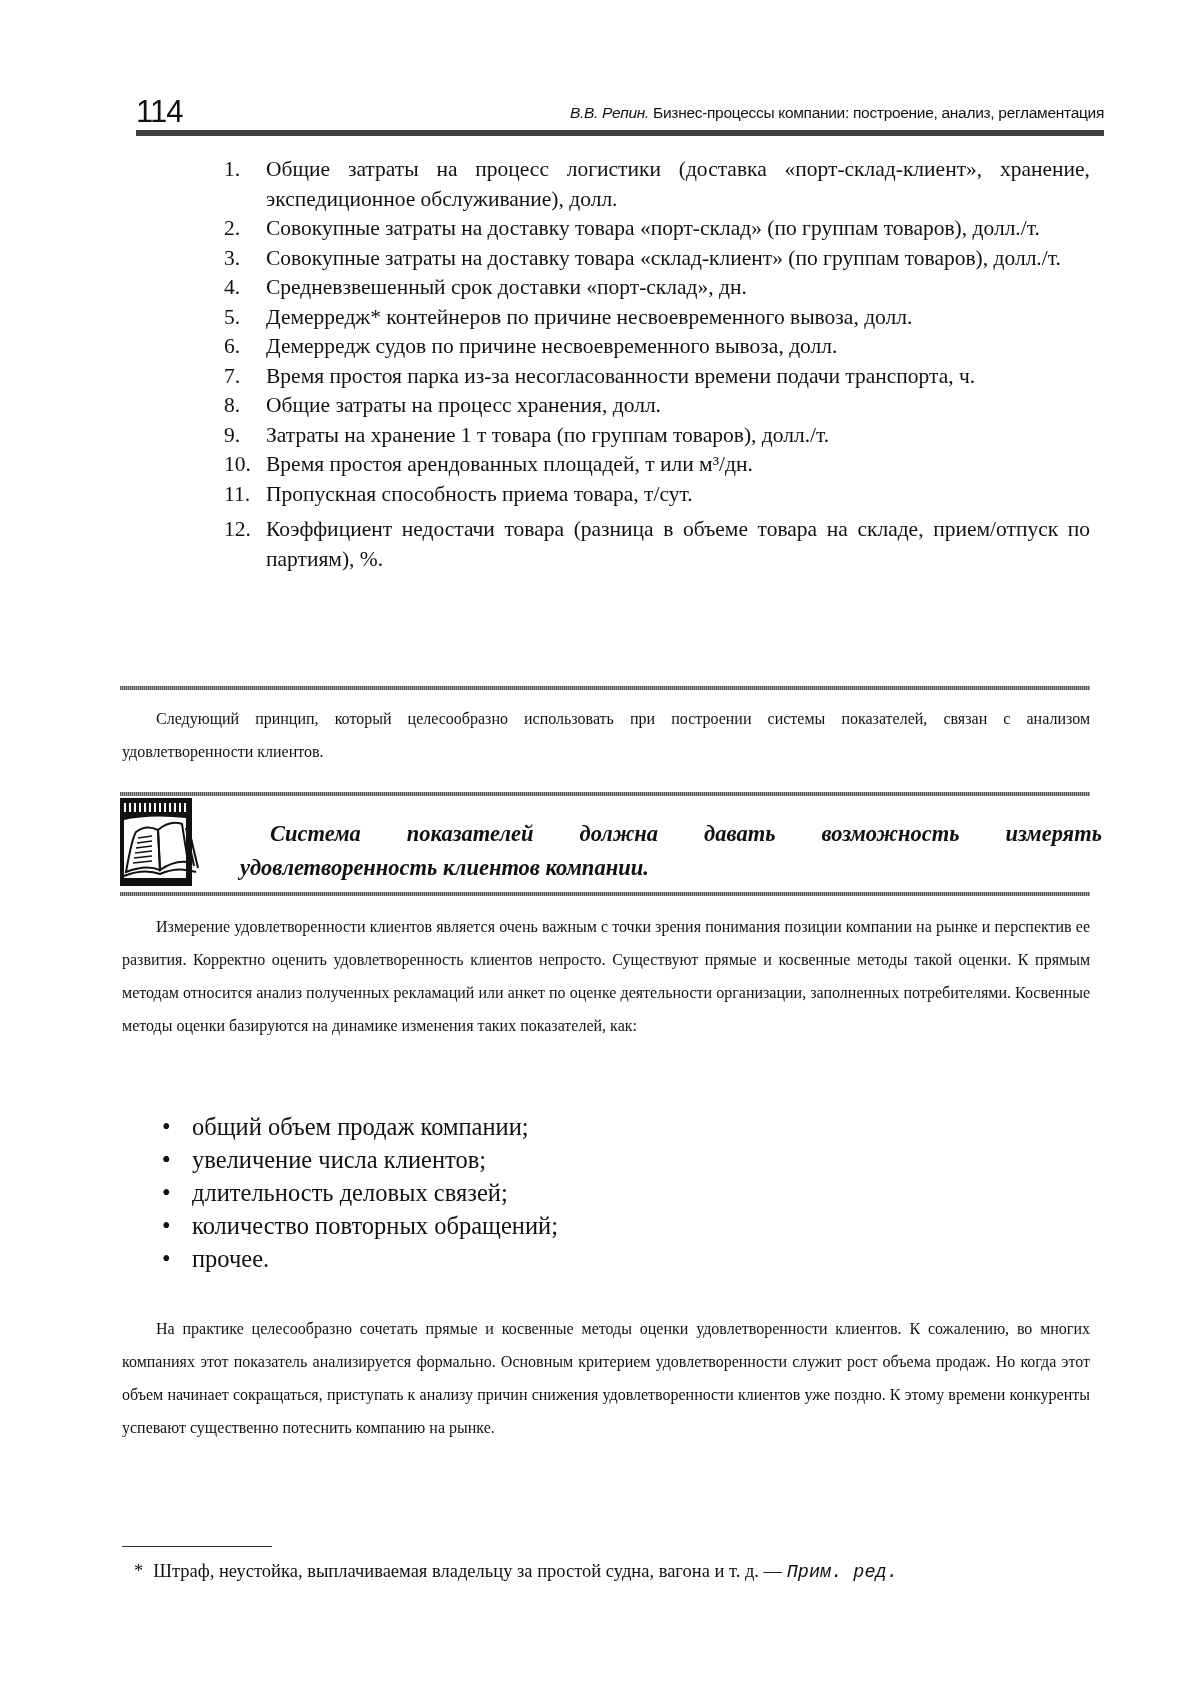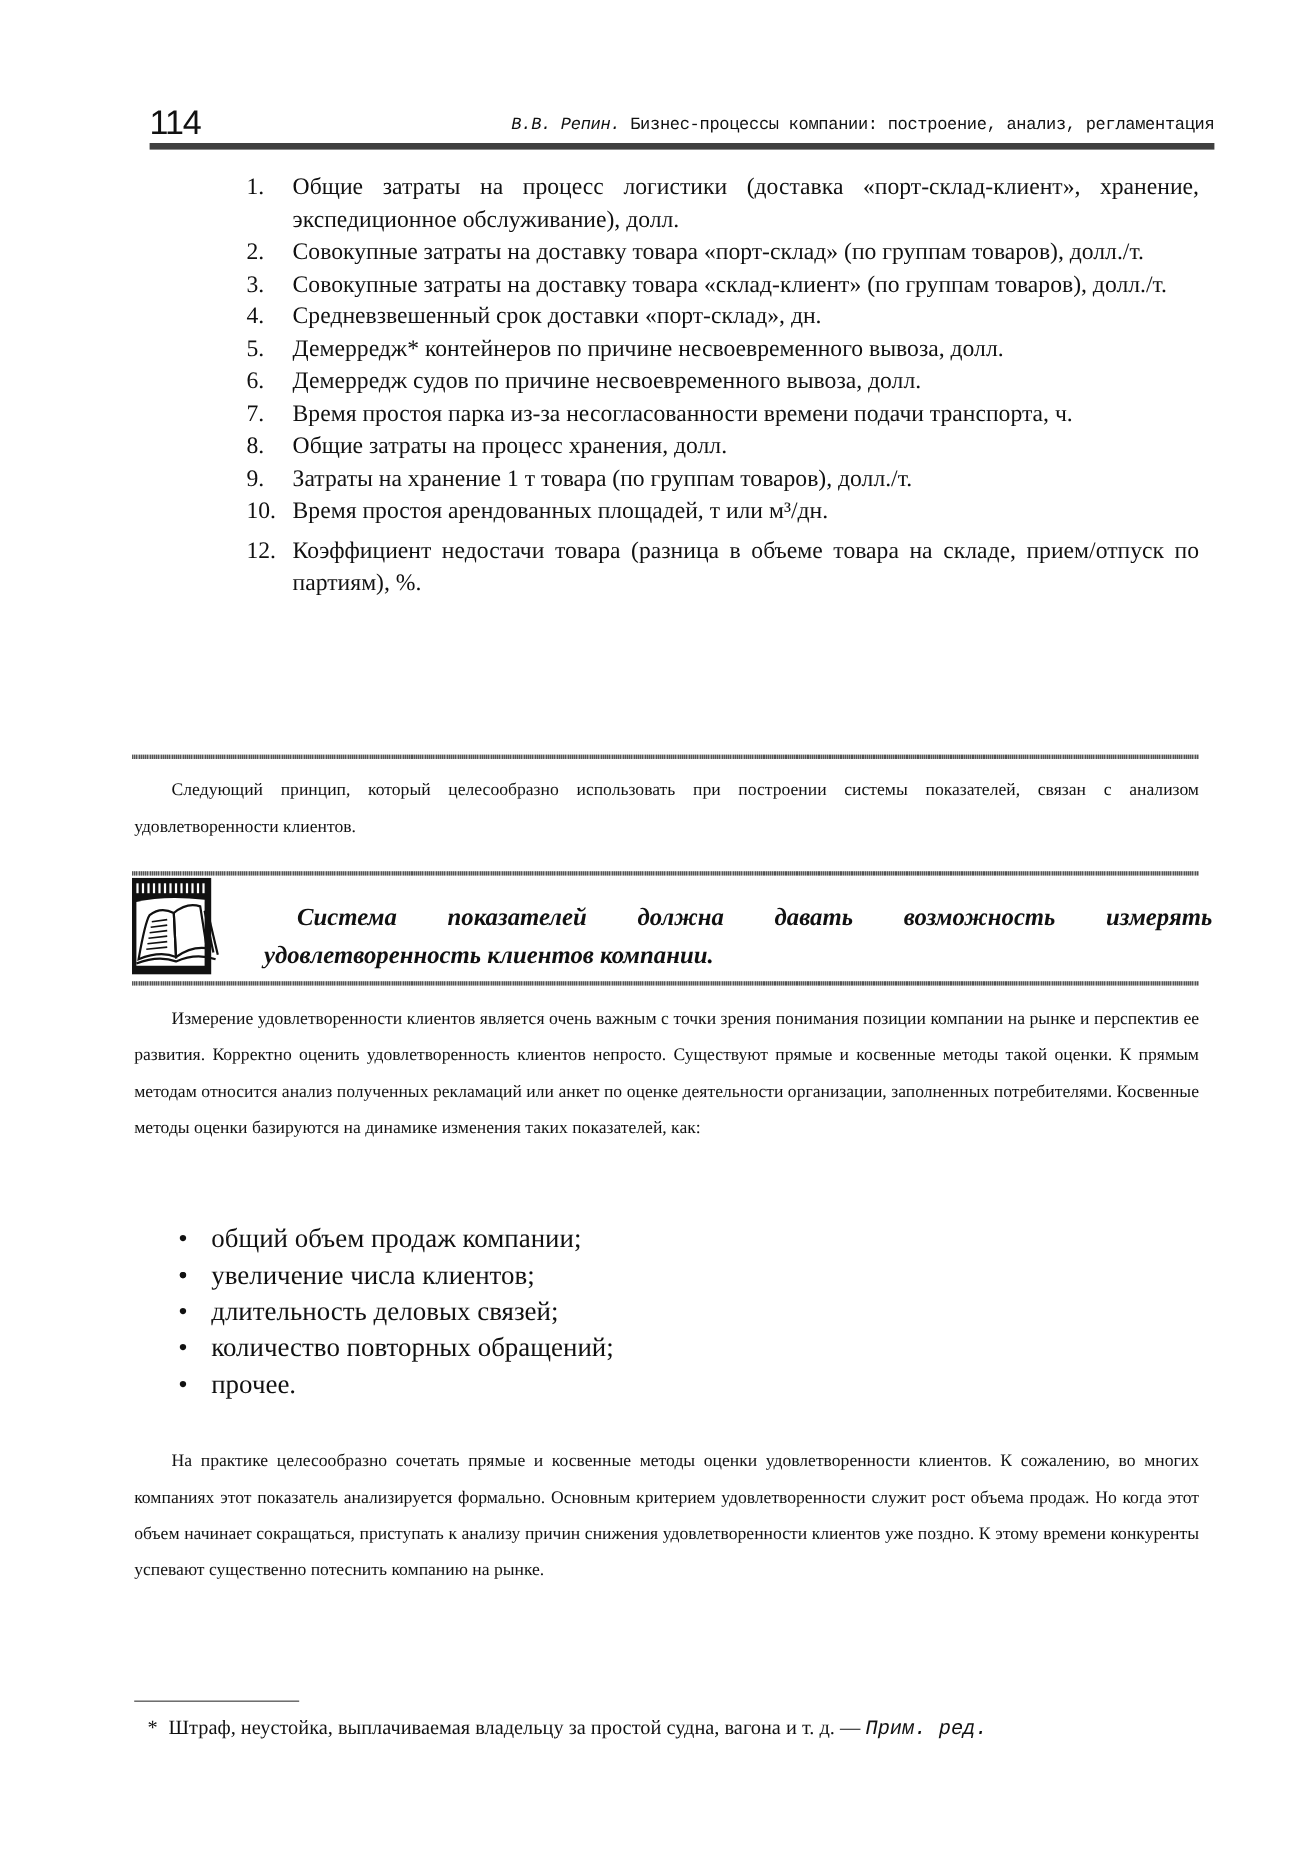--- a/index.html
+++ b/index.html
@@ -1,20 +1,20 @@
 <!DOCTYPE html>
 <html><head>
 <meta charset="utf-8">
 <style>
   html, body { margin: 0; padding: 0; background: #ffffff; }
   body { width: 1190px; height: 1684px; position: relative; overflow: hidden; color: #111; }
 
   .header { position: absolute; left: 136px; top: 94px; width: 968px; height: 36px; border-bottom: 6px solid #404040; }
   .page-num { position: absolute; left: 0; top: 0; font-size: 31px; line-height: 36px; font-family: "Liberation Sans", sans-serif; letter-spacing: -1px; }
-  .running-title { position: absolute; right: 0; top: 8px; font-size: 15.5px; line-height: 22px; font-family: Liberation Mono, monospace; letter-spacing: -0.3px; }
+  .running-title { position: absolute; right: 0; top: 8px; font-size: 15.5px; line-height: 22px; font-family: Liberation Sans, sans-serif; letter-spacing: -0.3px; }
   .running-title .author { font-style: italic; }
 
   .numlist { position: absolute; left: 224px; top: 155px; width: 866px; margin: 0; padding: 0; list-style: none; font-family: "Liberation Serif", serif; font-size: 21.5px; line-height: 29.5px; }
   .numlist li { position: relative; padding-left: 42px; text-align: justify; }
   .numlist li .num { position: absolute; left: 0; top: 0; font-style: normal; }
   .numlist li.it .txt { }
   .numlist li.gap { margin-top: 6px; }
 
   .sep { position: absolute; left: 120px; width: 970px; height: 4px; background: repeating-linear-gradient(90deg, #555 0 1px, #aaa 1px 2px); }
 
@@ -47,20 +47,21 @@
   <li><span class="num">1.</span><span class="txt">Общие затраты на процесс логистики (доставка «порт-склад-клиент», хранение, экспедиционное обслуживание), долл.</span></li>
   <li class="it"><span class="num">2.</span><span class="txt">Совокупные затраты на доставку товара «порт-склад» (по группам товаров), долл./т.</span></li>
   <li class="it"><span class="num">3.</span><span class="txt">Совокупные затраты на доставку товара «склад-клиент» (по группам товаров), долл./т.</span></li>
   <li><span class="num">4.</span><span class="txt">Средневзвешенный срок доставки «порт-склад», дн.</span></li>
   <li><span class="num">5.</span><span class="txt">Демерредж* контейнеров по причине несвоевременного вывоза, долл.</span></li>
   <li><span class="num">6.</span><span class="txt">Демерредж судов по причине несвоевременного вывоза, долл.</span></li>
   <li><span class="num">7.</span><span class="txt">Время простоя парка из-за несогласованности времени подачи транспорта, ч.</span></li>
   <li><span class="num">8.</span><span class="txt">Общие затраты на процесс хранения, долл.</span></li>
   <li class="it"><span class="num">9.</span><span class="txt">Затраты на хранение 1 т товара (по группам товаров), долл./т.</span></li>
   <li class="it"><span class="num">10.</span><span class="txt">Время простоя арендованных площадей, т или м³/дн.</span></li>
+  <li class="it"><span class="num">11.</span><span class="txt">Пропускная способность приема товара, т/сут.</span></li>
   <li class="gap"><span class="num">12.</span><span class="txt">Коэффициент недостачи товара (разница в объеме товара на складе, прием/отпуск по партиям), %.</span></li>
 </ol>
 
 <div class="sep" style="top: 686px;"></div>
 
 <p class="para" style="top: 702px;">Следующий принцип, который целесообразно использовать при построении системы показателей, связан с анализом удовлетворенности клиентов.</p>
 
 <div class="sep" style="top: 792px;"></div>
 
 <div class="callout-icon">

